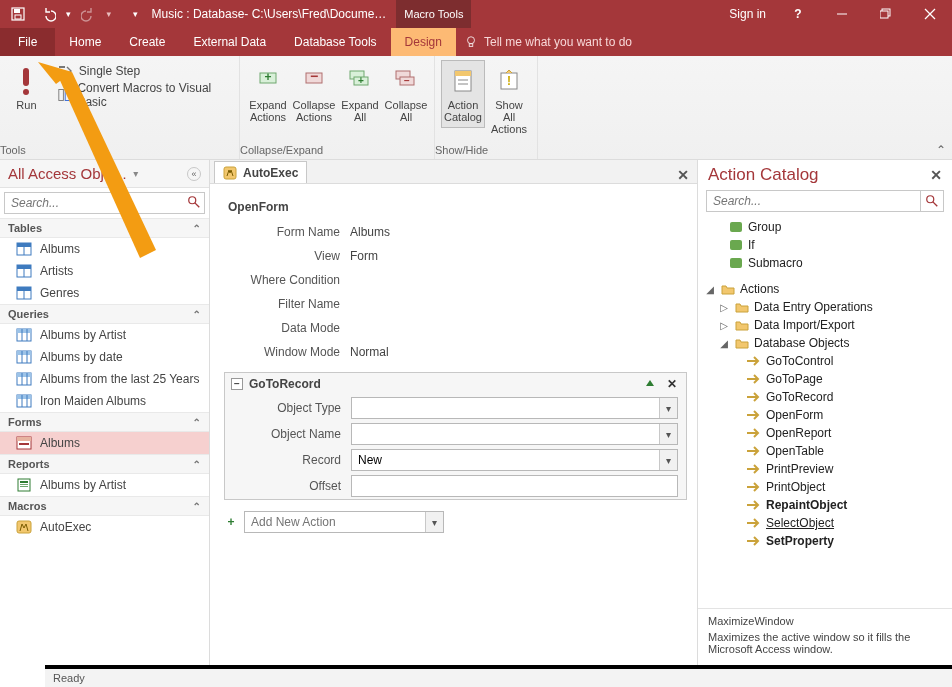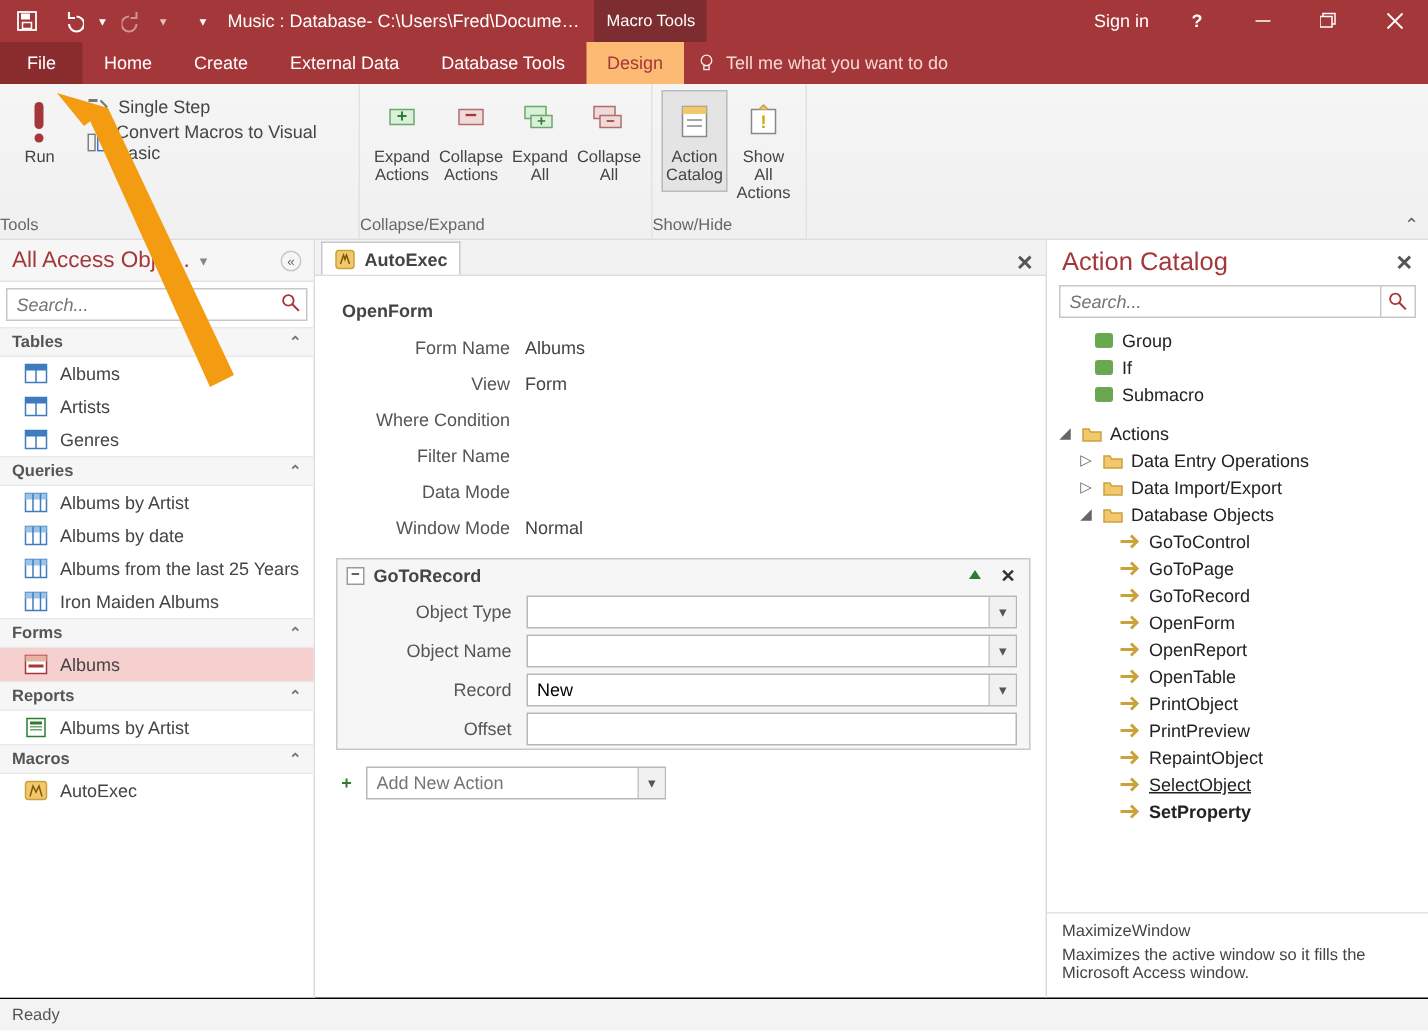--- a/index.html
+++ b/index.html
@@ -34,21 +34,21 @@
   .rgroup .glabel { height:18px; line-height:18px; font-size:11px; color:#666; }
   .bigbtn { width:44px; display:flex; flex-direction:column; align-items:center; gap:2px; padding:4px 2px; cursor:pointer; border:1px solid transparent; text-align:center; }
   .bigbtn.toggled { background:#e4e4e4; border-color:#bbb; }
   .bigbtn .ic { width:32px; height:32px; display:flex; align-items:center; justify-content:center; }
   .bigbtn .lbl { font-size:11px; line-height:12px; color:#444; }
   .smallbtn { display:flex; align-items:center; gap:6px; height:22px; padding:0 4px; cursor:pointer; font-size:12px; color:#444; }
   .rcollapse { position:absolute; right:6px; bottom:2px; font-size:12px; color:#666; cursor:pointer; }
 
   
   .workspace { display:flex; height:calc(687px - 28px - 28px - 104px - 22px); }
-  .statusbar { height:22px; background:#f3f3f3; border-top:1px solid #000000; font-size:11px; color:#555; display:flex; align-items:center; padding:0 8px; }
+  .statusbar { height:22px; background:#f3f3f3; border-top:4px solid #000000; font-size:11px; color:#555; display:flex; align-items:center; padding:0 8px;margin-left:45px; }
 
   
   .navpane { width:210px; border-right:1px solid #dcdcdc; background:#fff; display:flex; flex-direction:column; font-size:12px; }
   .navhead { height:28px; background:#f6f6f6; border-bottom:1px solid #e3e3e3; display:flex; align-items:center; padding:0 8px; color:#a4373a; font-size:15px; position:relative; }
   .navhead .caret { font-size:10px; color:#888; margin-left:6px; margin-right:auto; }
   .navhead .navtoggle { border:1px solid #c8c8c8; border-radius:50%; width:14px; height:14px; display:flex; align-items:center; justify-content:center; font-size:9px; color:#666; cursor:pointer; }
   .navsearch { position:relative; margin:4px; }
   .navsearch input { width:100%; height:22px; border:1px solid #c8c8c8; padding:0 22px 0 6px; font-size:12px; font-style:italic; color:#666; }
   .navsearch .sicon { position:absolute; right:4px; top:3px; color:#a4373a; }
   .navgroup { }
@@ -680,31 +680,31 @@
               </svg>
             </span>
             <span>OpenTable</span>
           </div>
           <div class="tnode" style="padding-left: 42px;">
             <span class="tic">
               <svg width="16" height="12">
                 <path d="M1 6h10M8 2l4 4-4 4" fill="none" stroke="#caa23a" stroke-width="2"></path>
               </svg>
             </span>
+            <span>PrintPreview</span>
+          </div>
+          <div class="tnode" style="padding-left: 42px;">
+            <span class="tic">
+              <svg width="16" height="12">
+                <path d="M1 6h10M8 2l4 4-4 4" fill="none" stroke="#caa23a" stroke-width="2"></path>
+              </svg>
+            </span>
             <span>PrintObject</span>
           </div>
-          <div class="tnode" style="padding-left: 42px;">
-            <span class="tic">
-              <svg width="16" height="12">
-                <path d="M1 6h10M8 2l4 4-4 4" fill="none" stroke="#caa23a" stroke-width="2"></path>
-              </svg>
-            </span>
-            <span>PrintPreview</span>
-          </div>
-          <div class="tnode" style="padding-left: 42px;">
+          <div class="tnode" style="padding-left: 42px; font-weight: bold;">
             <span class="tic">
               <svg width="16" height="12">
                 <path d="M1 6h10M8 2l4 4-4 4" fill="none" stroke="#caa23a" stroke-width="2"></path>
               </svg>
             </span>
             <span>RepaintObject</span>
           </div>
           <div class="tnode" style="padding-left: 42px; text-decoration: underline;">
             <span class="tic">
               <svg width="16" height="12">

